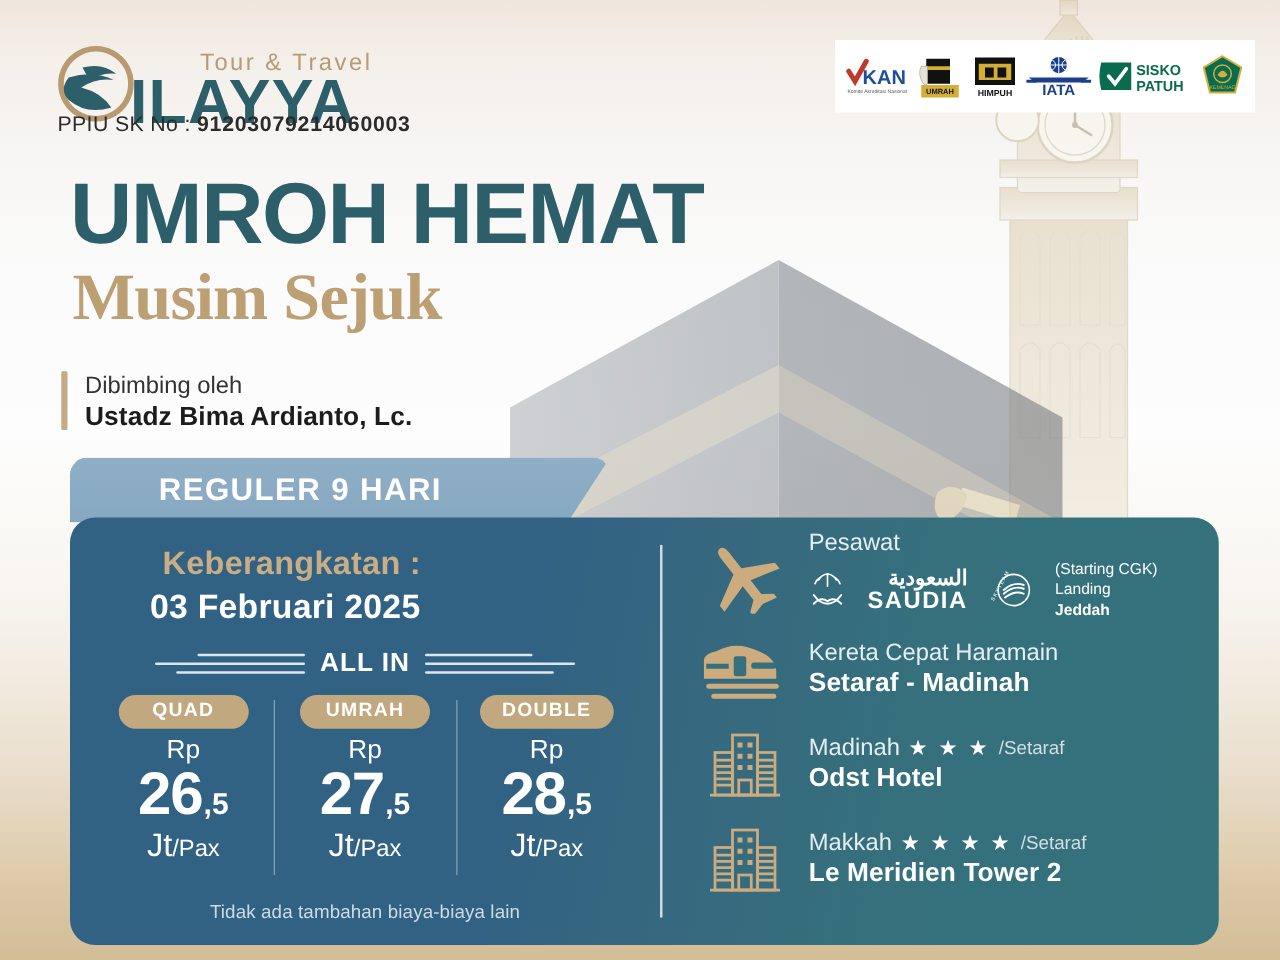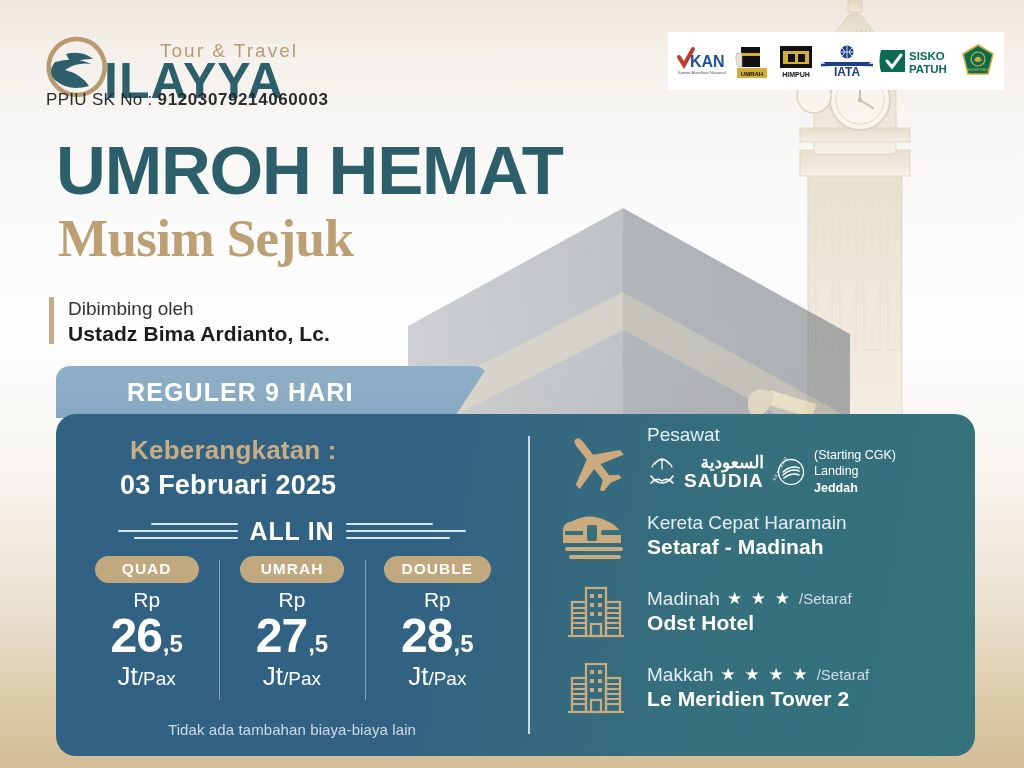--- a/index.html
+++ b/index.html
@@ -123,21 +123,21 @@
   }
   .lines { display:flex; flex-direction:column; gap:5px; width:120px; }
   .lines span { height:2px; background:#dbe7ef; border-radius:1px; display:block; }
   .lines.l span:nth-child(1){ width:72%; margin-left:28%; }
   .lines.l span:nth-child(2){ width:100%; }
   .lines.l span:nth-child(3){ width:86%; margin-left:14%; }
   .lines.r span:nth-child(1){ width:72%; }
   .lines.r span:nth-child(2){ width:100%; }
   .lines.r span:nth-child(3){ width:86%; }
   .allin-text {
-    font-size:25px; font-weight:700; color:#fff; letter-spacing:.8px; white-space:nowrap;
+    font-size:21px; font-weight:700; color:#fff; letter-spacing:.8px; white-space:nowrap;
   }
 
   .tiers {
     position:absolute; left:18px; top:142px; width:436px; height:160px;
     display:flex;
   }
   .tier {
     flex:1; display:flex; flex-direction:column; align-items:center; position:relative;
   }
   .tier + .tier::before {
@@ -167,21 +167,21 @@
   
   .features { position:absolute; left:505px; top:8px; width:400px; }
   .feature { display:flex; align-items:center; gap:16px; height:76px; }
   .f-icon { width:70px; flex:0 0 70px; display:flex; align-items:center; justify-content:center; }
   .f-body { flex:1; }
   .f-top { font-size:19px; color:#e6eef3; font-weight:400; line-height:1.18; display:flex; align-items:center; gap:7px; }
   .f-bot { font-size:21px; color:#fff; font-weight:700; line-height:1.22; letter-spacing:.1px; }
   .stars { letter-spacing:2px; font-size:17px; color:#fff; }
   .setaraf { font-size:15px; color:#d3dee6; }
 
-  .saudia-row { display:flex; align-items:center; gap:7px; margin-top:1px; }
+  .saudia-row { display:flex; align-items:center; gap:17px; margin-top:1px; }
   .saudia-text { display:flex; flex-direction:column; line-height:1; }
   .saudia-ar { font-size:17px; color:#fff; font-weight:700; text-align:right; letter-spacing:.5px; }
   .saudia-en { font-size:19px; color:#fff; font-weight:700; letter-spacing:1.2px; }
   .flight-meta { font-size:12.5px; color:#fff; line-height:1.32; }
   .flight-meta .m1 { font-weight:400; }
   .flight-meta .m2 { font-weight:400; }
   .flight-meta .m3 { font-weight:700; }
 </style>
 </head>
 <body>

